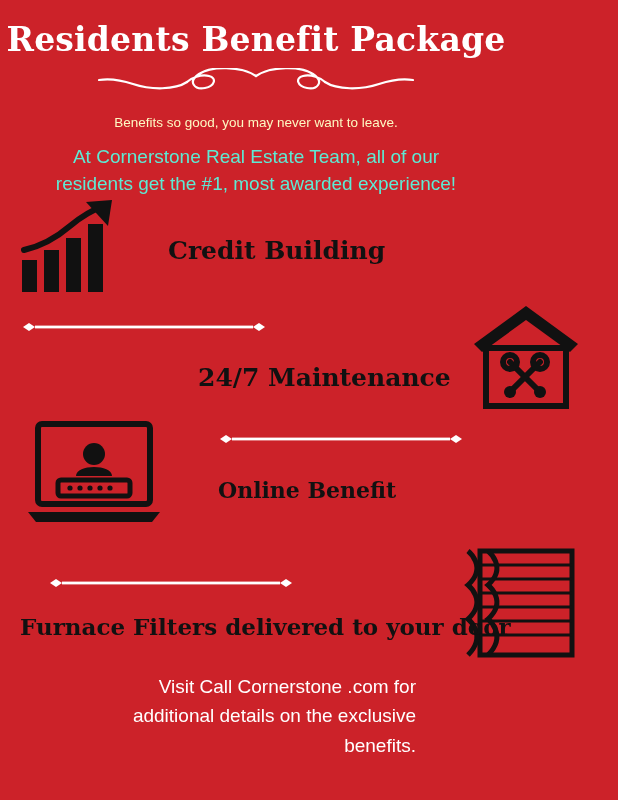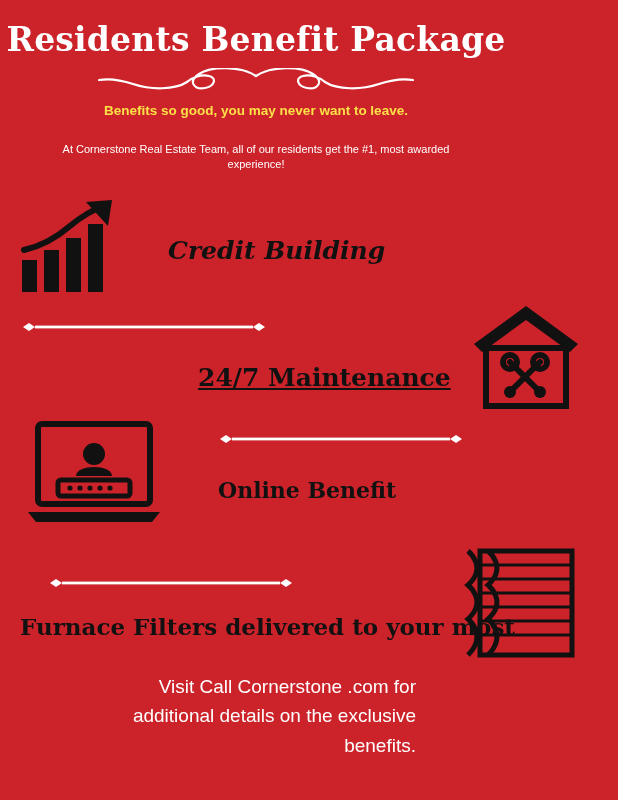--- a/index.html
+++ b/index.html
@@ -34,47 +34,47 @@
   }
   .flourish {
     margin: 10px auto 0;
     width: 330px;
     height: 26px;
     display: block;
   }
 
   .subhead {
     text-align: center;
-    color: #fde047;
+    color: #fef9c3;
     font-size: 13.5px;
-    font-weight: bold;
-    margin-top: 8px;
+    font-weight: normal;
+    margin-top: 20px;
     line-height: 1.35;
   }
   .subtext {
     text-align: center;
-    color: #ffffff;
-    font-size: 11px;
+    color: #5eead4;
+    font-size: 19px;
     font-weight: normal;
-    margin-top: 21px;
+    margin-top: 10px;
     line-height: 1.45;
     padding: 0 48px;
   }
 
   
   .benefit-label {
     position: absolute;
     color: #111111;
     font-family: "DejaVu Serif", serif;
     font-weight: bold;
     white-space: nowrap;
   }
 
-  .b1 { left: 168px; top: 236px; font-size: 25px; font-style: italic; }
-  .b2 { left: 198px; top: 363px; font-size: 25px; text-decoration: underline; }
+  .b1 { left: 168px; top: 236px; font-size: 25px; }
+  .b2 { left: 198px; top: 363px; font-size: 25px; }
   .b3 { left: 218px; top: 477px; font-size: 22px; }
   .b4 { left: 20px; top: 613px; font-size: 23px; }
 
   
   .divider {
     position: absolute;
     height: 10px;
   }
   .d1 { left: 18px;  top: 318px; width: 252px; }
   .d2 { left: 215px; top: 430px; width: 252px; }
@@ -195,17 +195,17 @@
         <line x1="18" y1="34" x2="110" y2="34"></line>
         <line x1="18" y1="48" x2="110" y2="48"></line>
         <line x1="18" y1="62" x2="110" y2="62"></line>
         <line x1="18" y1="76" x2="110" y2="76"></line>
         <line x1="18" y1="90" x2="110" y2="90"></line>
       </g>
       <path d="M6 6 C6 6 26 22 6 40 C6 40 26 56 6 74 C6 74 26 90 6 110" fill="none" stroke="#111111" stroke-width="5"></path>
       <path d="M26 6 C26 6 46 22 26 40 C26 40 46 56 26 74 C26 74 46 90 26 110" fill="none" stroke="#111111" stroke-width="5"></path>
     </svg>
   </div>
-  <div class="benefit-label b4">Furnace Filters delivered to your most</div>
+  <div class="benefit-label b4">Furnace Filters delivered to your door</div>
 
   <div class="footer">Visit Call Cornerstone .com for additional details on the exclusive benefits.</div>
 
 </div>
 
 </body></html>

